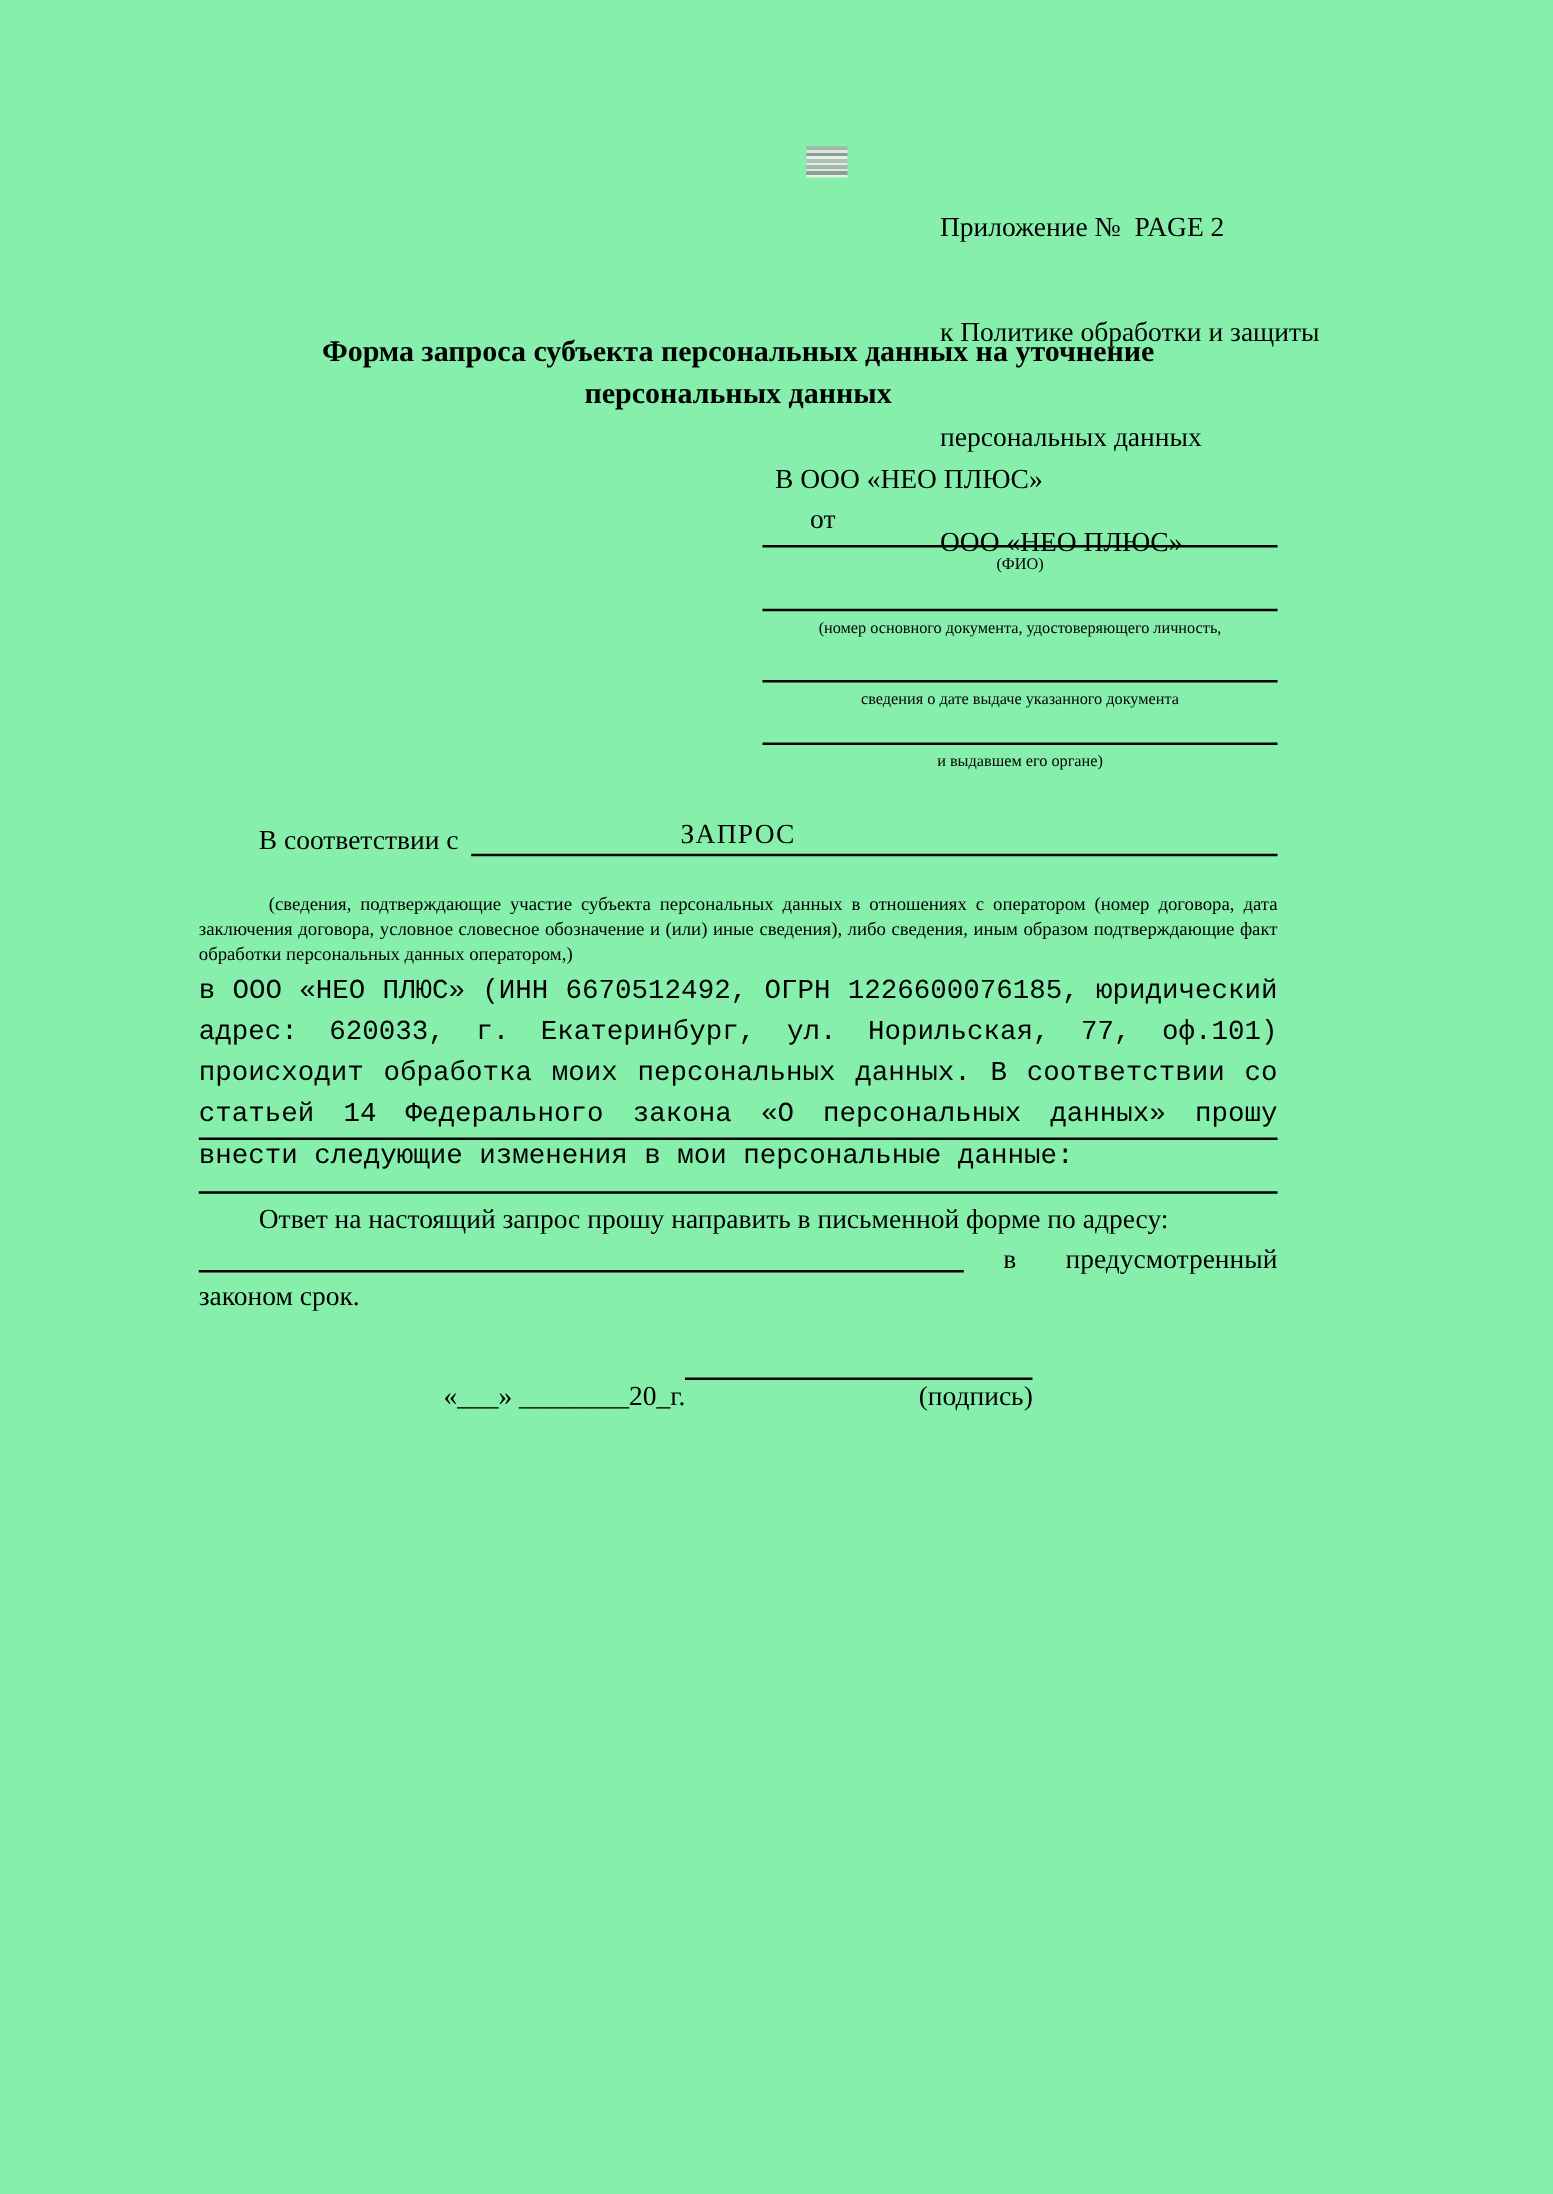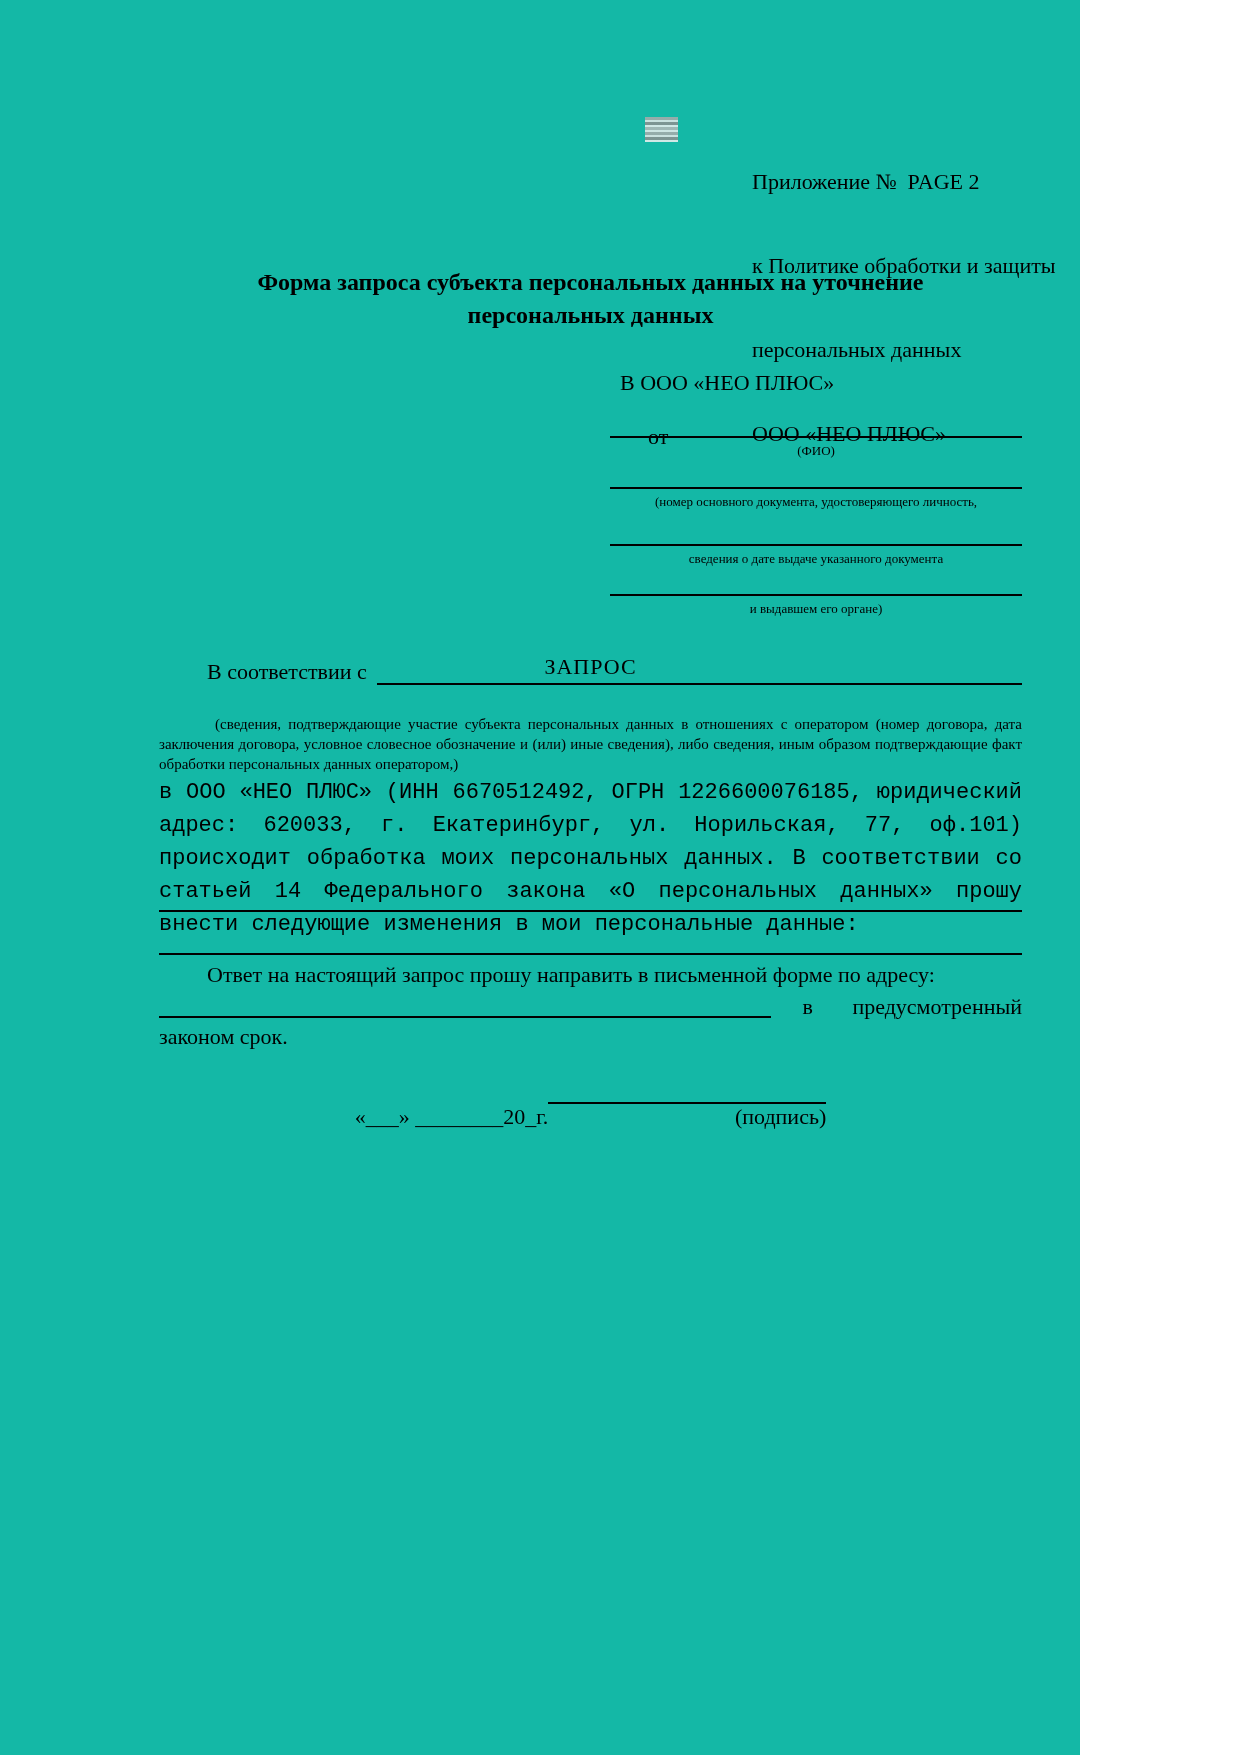--- a/index.html
+++ b/index.html
@@ -1,19 +1,19 @@
 <!DOCTYPE html>
 <html><head>
 <meta charset="utf-8">
 <style>
   html,body { margin:0; padding:0; background:#ffffff; }
   .page {
     position:relative;
-    width:1080px; height:1755px;
-    background:#14b8a6;
+    width:1242px; height:1755px;
+    background:#86efac;
     font-family:"Liberation Serif","DejaVu Serif",serif;
     color:#000;
     overflow:hidden;
   }
   
   .doc-artifact {
     position:absolute; left:645px; top:117px; width:33px; height:25px;
     background: repeating-linear-gradient(180deg,
       #ababab 0 3px, #e9e9e9 3px 5px,
       #8f8f8f 5px 8px, #f1f1f1 8px 10px,
@@ -22,21 +22,21 @@
   }
   .header-block {
     position:absolute; left:752px; top:112px;
     font-size:22px; line-height:28px; white-space:pre;
   }
   .title-block {
     position:absolute; left:159px; top:266px; width:863px;
     text-align:center; font-weight:bold; font-size:24px; line-height:33px;
   }
   .to-line   { position:absolute; left:620px; top:370px; font-size:22px; }
-  .from-line { position:absolute; left:648px; top:402px; font-size:22px;margin-top:22px; }
+  .from-line { position:absolute; left:648px; top:402px; font-size:22px; }
   .field-rule { position:absolute; left:610px; width:412px; border-top:2px solid #000; height:0; }
   .field-cap  { position:absolute; left:610px; width:412px; text-align:center; font-size:13px; line-height:17px; }
 
   .zapros { position:absolute; left:159px; top:654px; width:863px; text-align:center; font-size:22px; letter-spacing:1px; }
 
   .intro { position:absolute; left:159px; top:659px; width:863px; display:flex; align-items:flex-end; font-size:22px; line-height:26px; }
   .intro .prefix { padding-left:48px; white-space:pre; }
   .intro .fill { flex:1; border-bottom:2px solid #000; height:22px; margin-left:10px; }
 
   .footnote {

